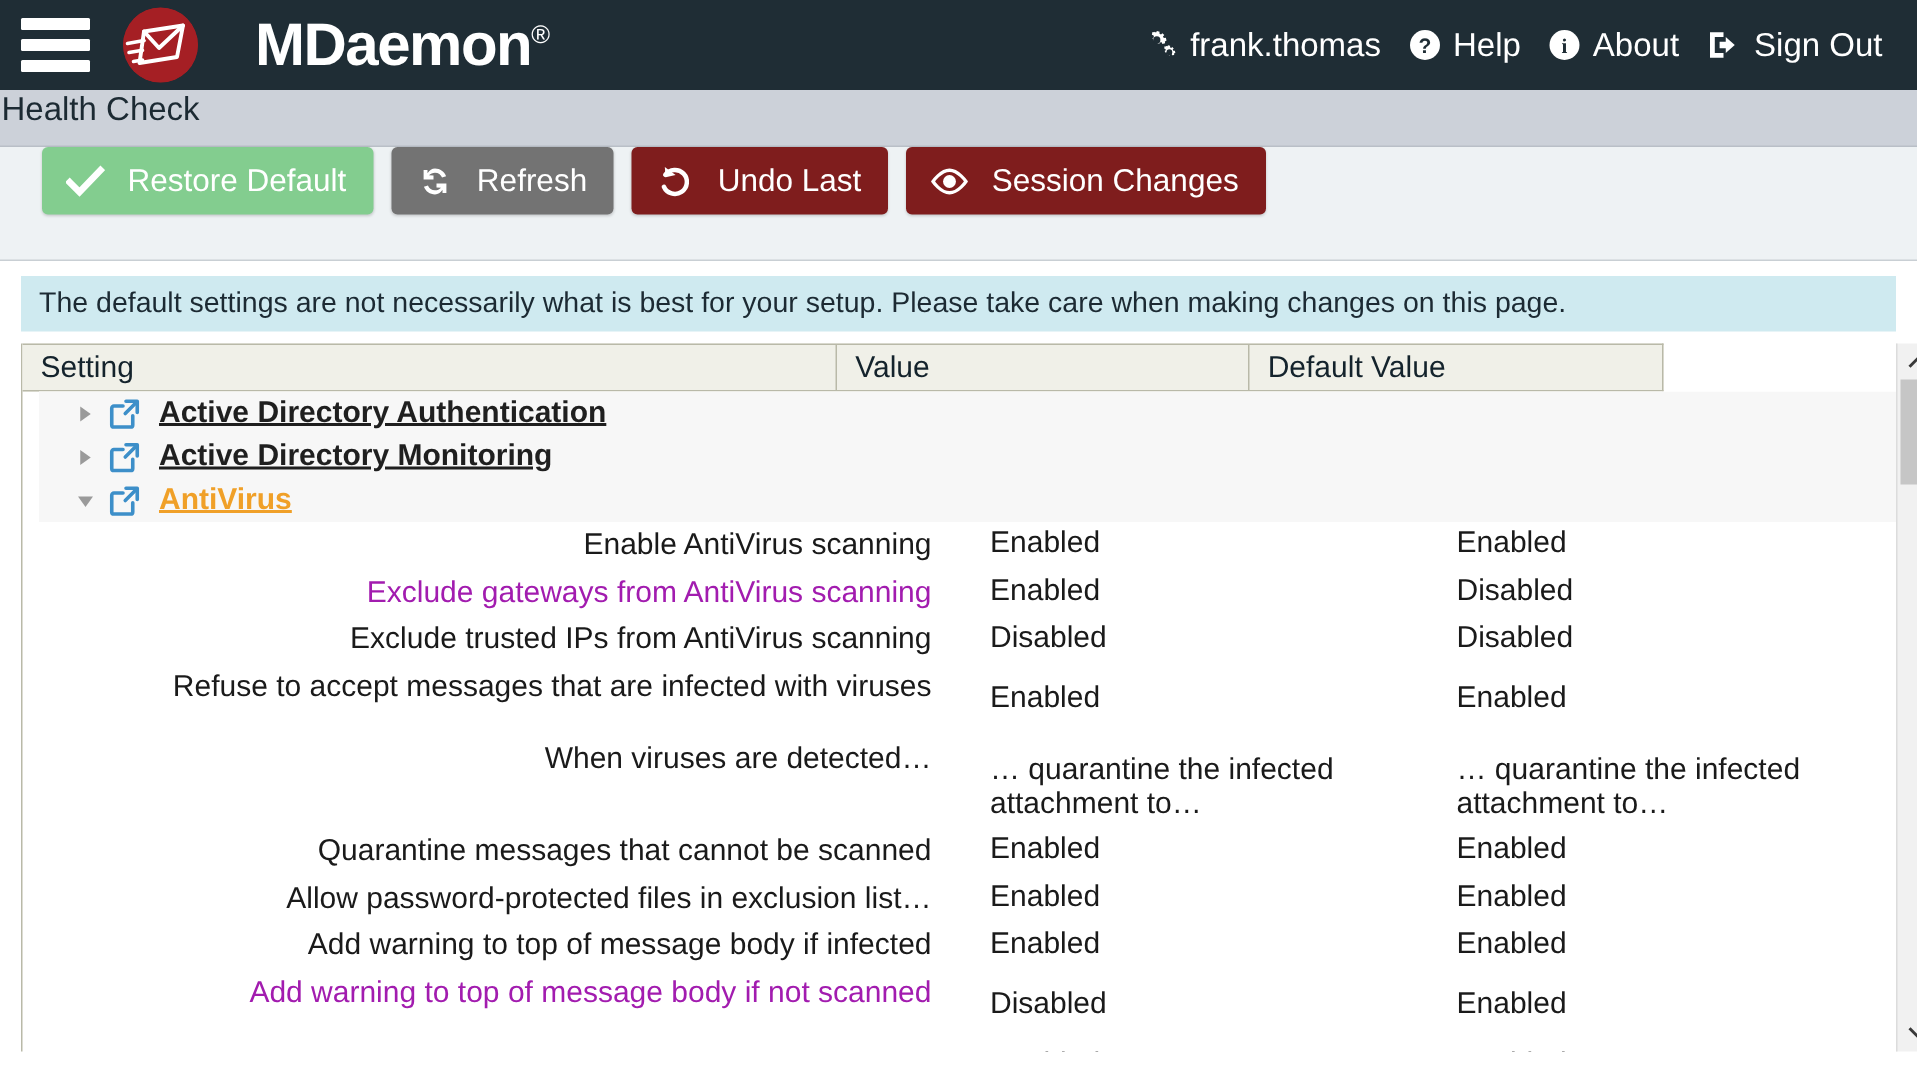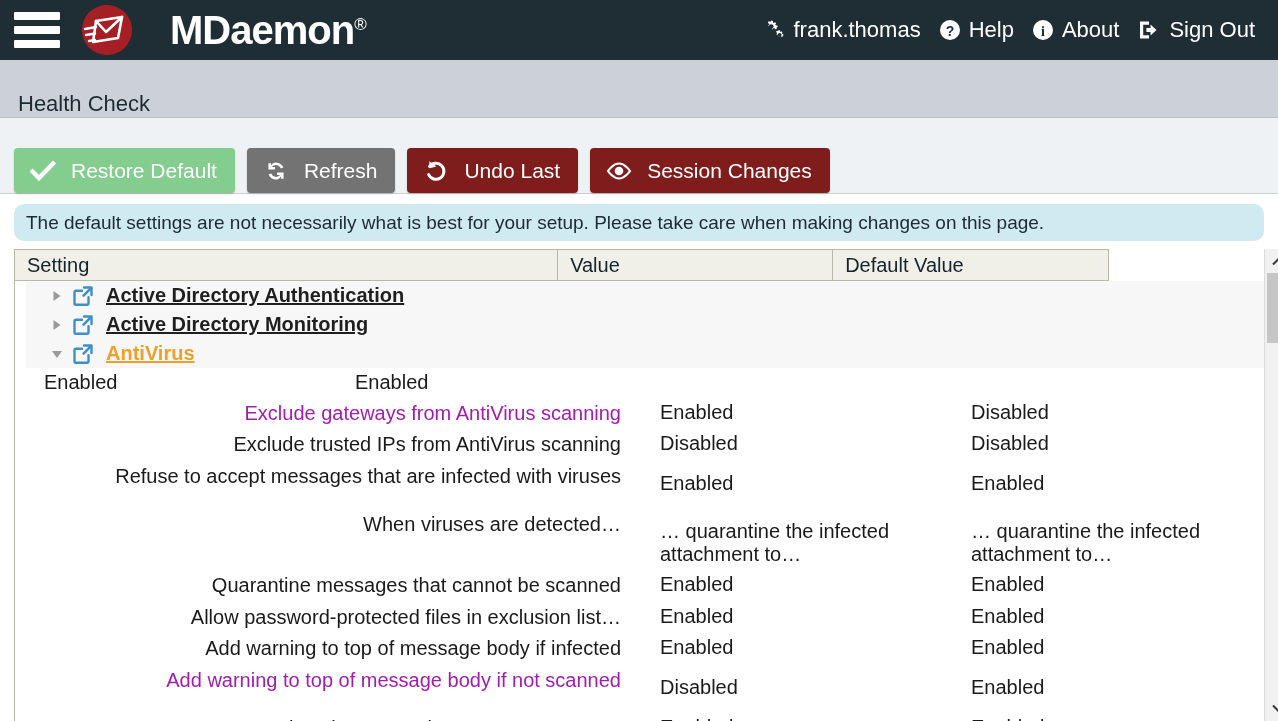--- a/index.html
+++ b/index.html
@@ -55,35 +55,35 @@
     cursor: pointer;
     white-space: nowrap;
   }
   .topnav-item .ti-ico {
     display: inline-flex; align-items: center; justify-content: center;
     margin-right: 8px;
   }
 
   
   .pagetitle {
-    height: 58px; width: 100%;
+    height: 38px; width: 100%;
     background: #ccd1d9;
-    display: flex; align-items: flex-end;
-    padding-left: 18px;
+    display: flex; align-items: flex-start;
+    padding-left: 1px;
     color: #1c2a33;
     font-size: 22px;
     border-bottom: 1px solid #b9bfc7;
   }
 
   
   .toolbar {
     height: 76px; width: 100%;
     background: #eef2f4;
-    display: flex; align-items: flex-end;
-    padding-left: 14px;
+    display: flex; align-items: flex-start;
+    padding-left: 28px;
     gap: 12px;
     border-bottom: 1px solid #c9cfd4;
   }
   .tbtn {
     height: 45px;
     display: inline-flex; align-items: center;
     padding: 0 18px 0 14px;
     border: none; border-radius: 4px;
     color: #ffffff;
     font-size: 21px;
@@ -100,21 +100,21 @@
   .tbtn-lblue  { background: #7f1d1d; }
 
   
   .banner-wrap { padding: 10px 14px 0 14px; background: #ffffff; }
   .banner {
     background: #cfeaf0;
     color: #1c2a33;
     font-size: 19px;
     padding: 8px 12px;
     height: 37px;
-    display: flex; align-items: center; border-radius: 10px;
+    display: flex; align-items: center;
   }
 
   
   .table-wrap {
     margin: 8px 14px 0 14px;
     position: relative;
     height: 472px;
     border-left: 1px solid #b9b9a8;
     background: #ffffff;
   }
@@ -405,20 +405,21 @@
             <path d="M19 3.2 L11.5 10.7" fill="none" stroke="#3d8fc9" stroke-width="2.4" stroke-linecap="round"></path>
             <path d="M16.5 12.2v6.1a1.4 1.4 0 0 1-1.4 1.4H3.9a1.4 1.4 0 0 1-1.4-1.4V7.1a1.4 1.4 0 0 1 1.4-1.4H10" fill="none" stroke="#3d8fc9" stroke-width="2.4" stroke-linecap="round" stroke-linejoin="round"></path>
           </svg>
         </span>
         <span class="glabel glabel-amber">AntiVirus</span>
       </div>
 
     </div>
 
     <div class="drow">
+      <div class="c-setting">Enable AntiVirus scanning</div>
       <div class="c-value">Enabled</div>
       <div class="c-default">Enabled</div>
     </div>
 
     <div class="drow">
       <div class="c-setting amber">Exclude gateways from AntiVirus scanning</div>
       <div class="c-value">Enabled</div>
       <div class="c-default">Disabled</div>
     </div>
 

